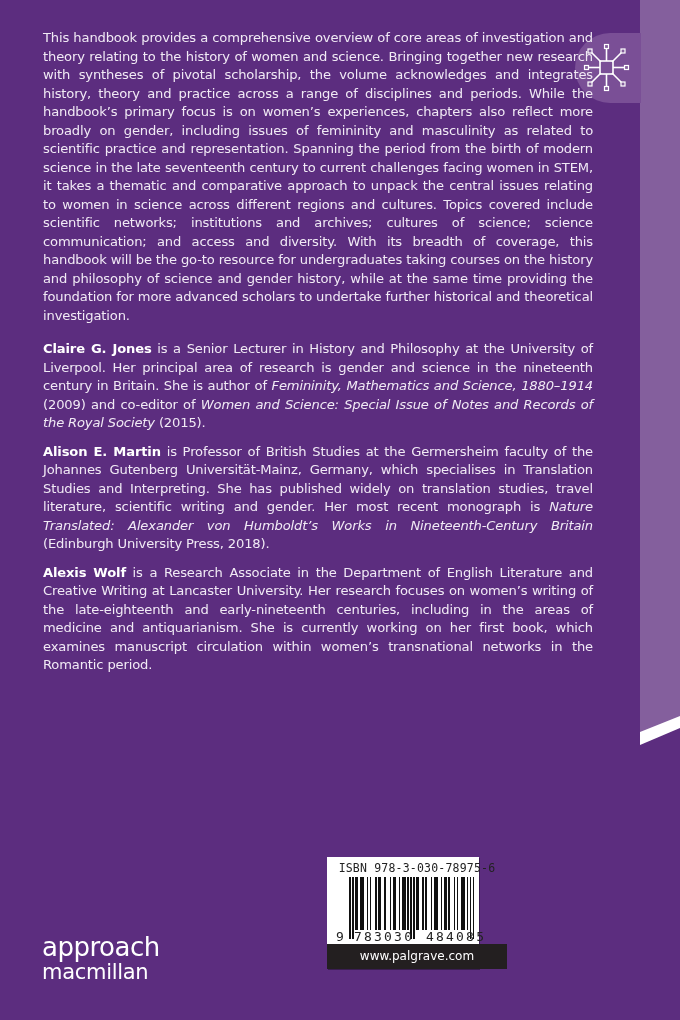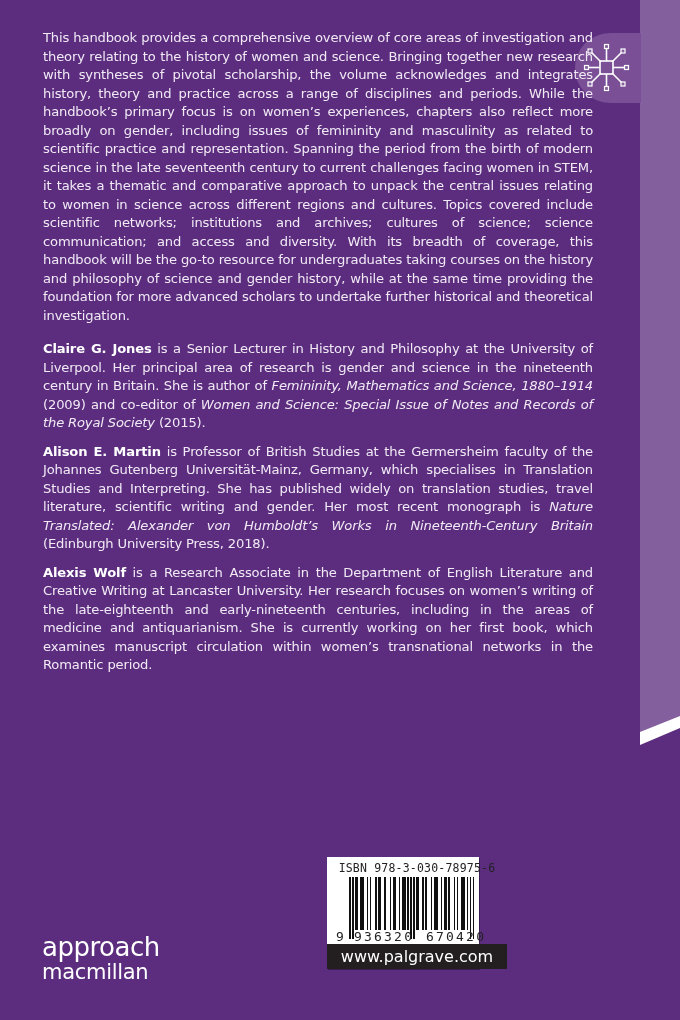--- a/index.html
+++ b/index.html
@@ -63,21 +63,21 @@
     .bar-digits {
       position: absolute; left: 0; top: 72px; width: 180px;
       font-family: "DejaVu Sans Mono", monospace; font-size: 13px; color: #222;
     }
     .bar-digits .d0 { position: absolute; left: 9px; }
     .bar-digits .d1 { position: absolute; left: 27px; letter-spacing: 2.2px; }
     .bar-digits .d2 { position: absolute; left: 99px; letter-spacing: 2.2px; }
     .url-bar {
       position: absolute; left: 0; top: 87px; width: 180px; height: 25px;
       background: #231f20; color: #ffffff;
-      text-align: center; font-size: 16px; line-height: 25px;
+      text-align: center; font-size: 12px; line-height: 25px;
     }
   </style>
 </head>
 <body>
 
 <div class="strip"></div>
 <div class="wedge"></div>
 
 <div class="badge">
   <svg width="50" height="52" viewBox="0 0 50 52">
@@ -184,17 +184,17 @@
       <span style="width:4px"></span>
       <span class="g" style="width:1.5px"></span>
       <span style="width:1.5px"></span>
     <span class="g" style="width:1.5px"></span>
       <span class="long" style="width:1.5px"></span>
       <span class="g" style="width:1.5px"></span>
       <span class="long" style="width:1.5px"></span>
   </div>
   <div class="bar-digits">
     <span class="d0">9</span>
-    <span class="d1">936320</span>
-    <span class="d2">670420</span>
+    <span class="d1">783030</span>
+    <span class="d2">484085</span>
   </div>
   <div class="url-bar">www.palgrave.com</div>
 </div>
 
 </body></html>

